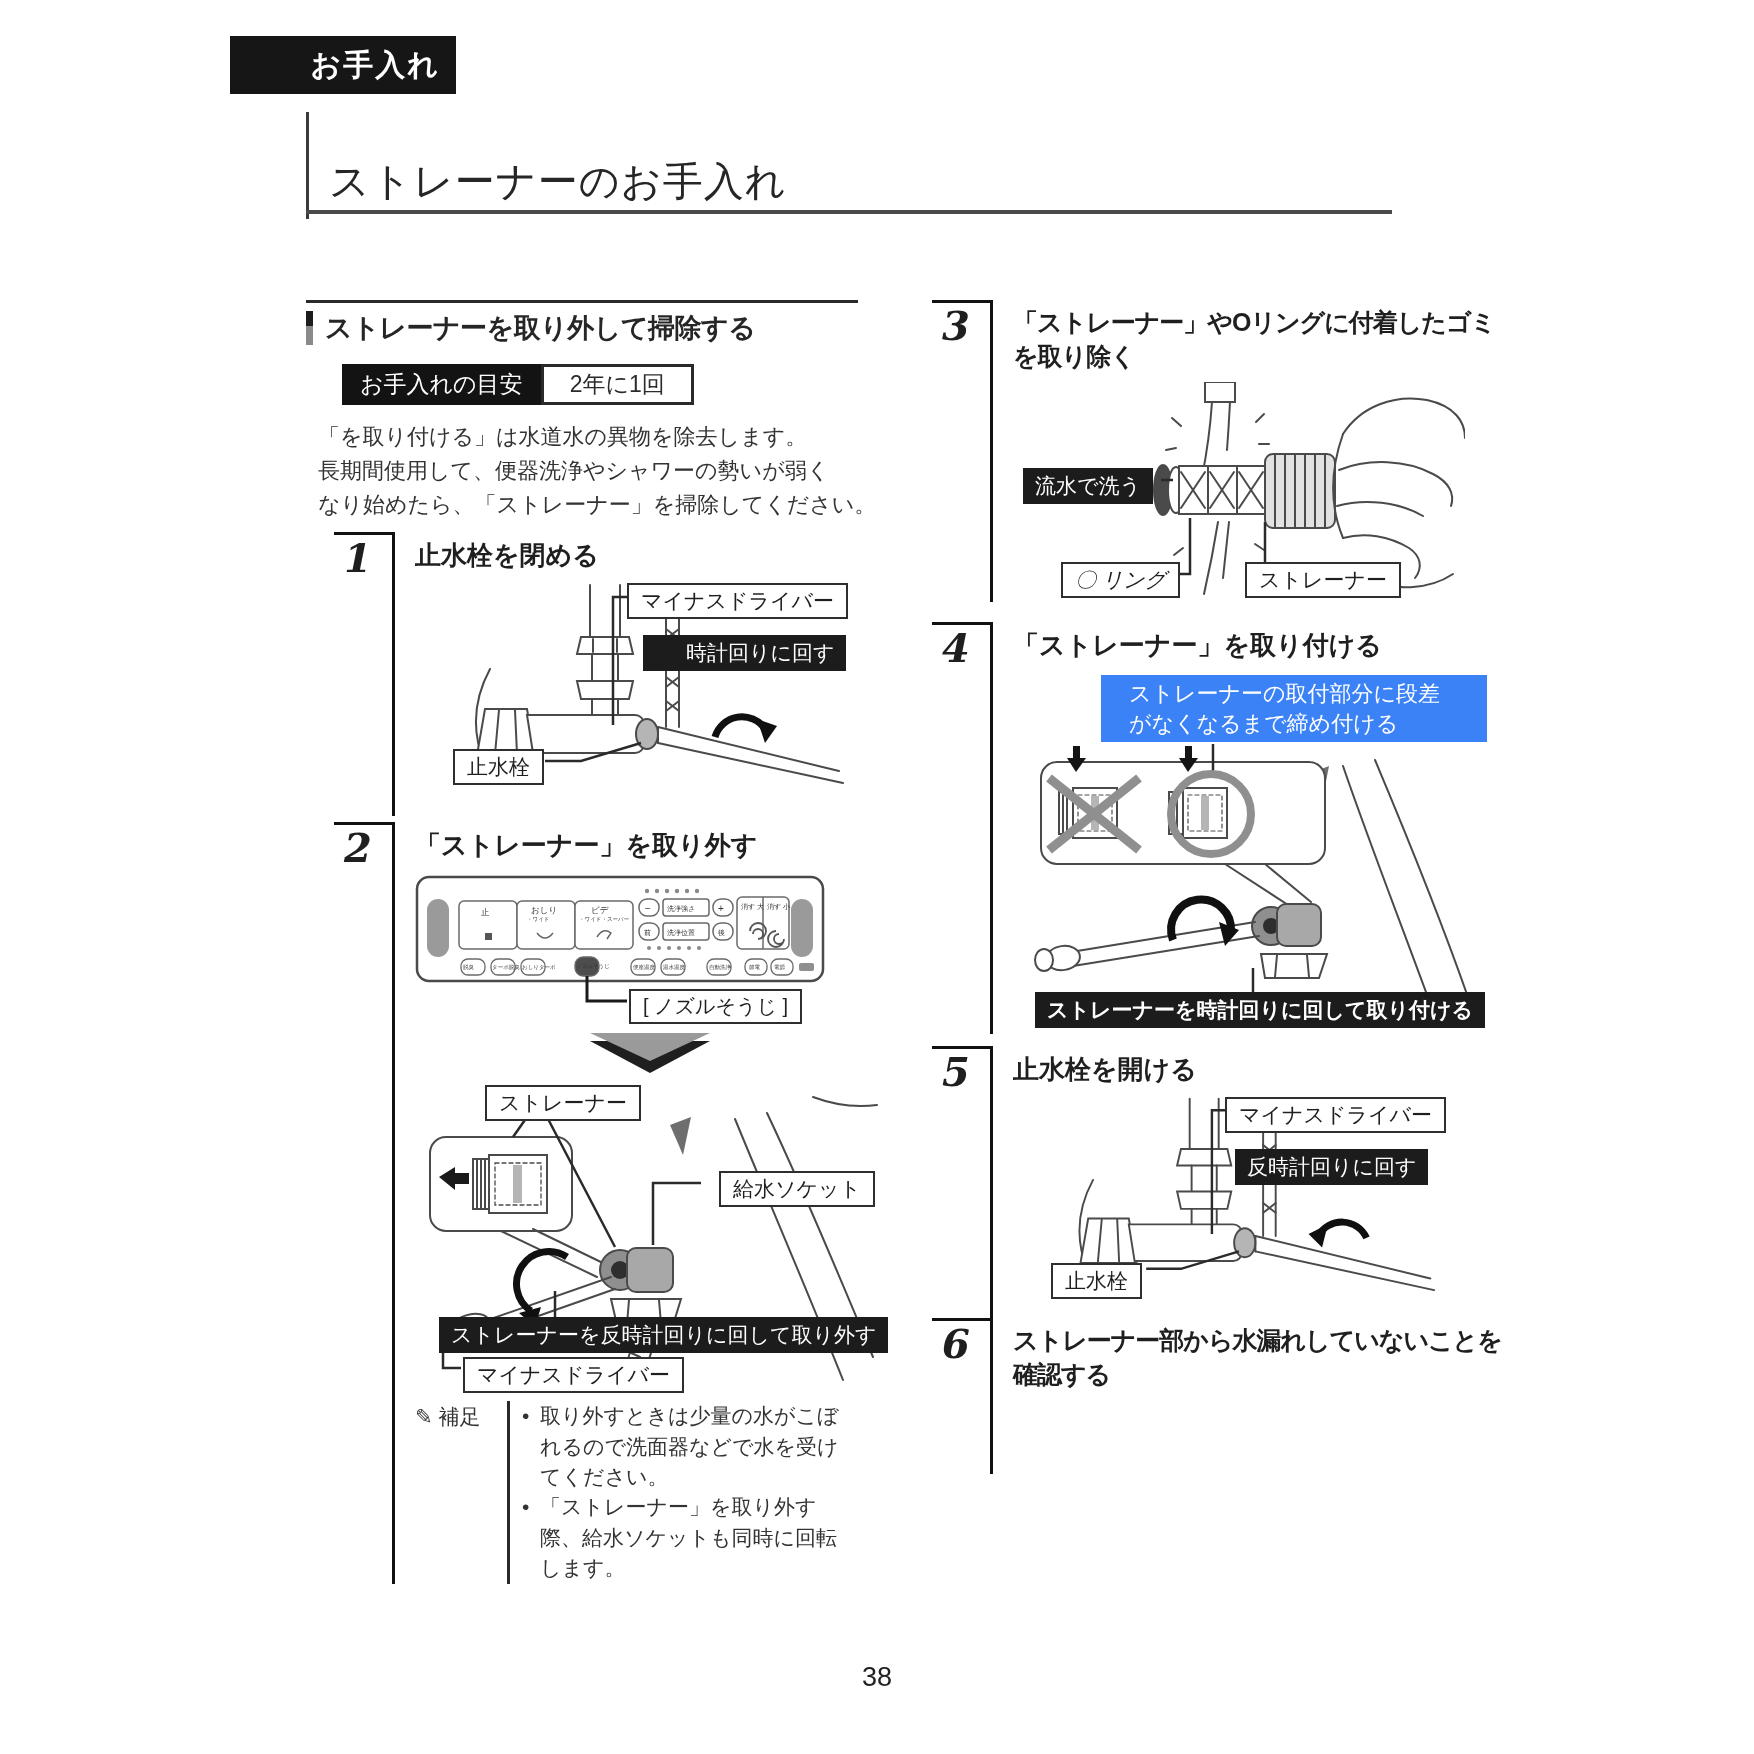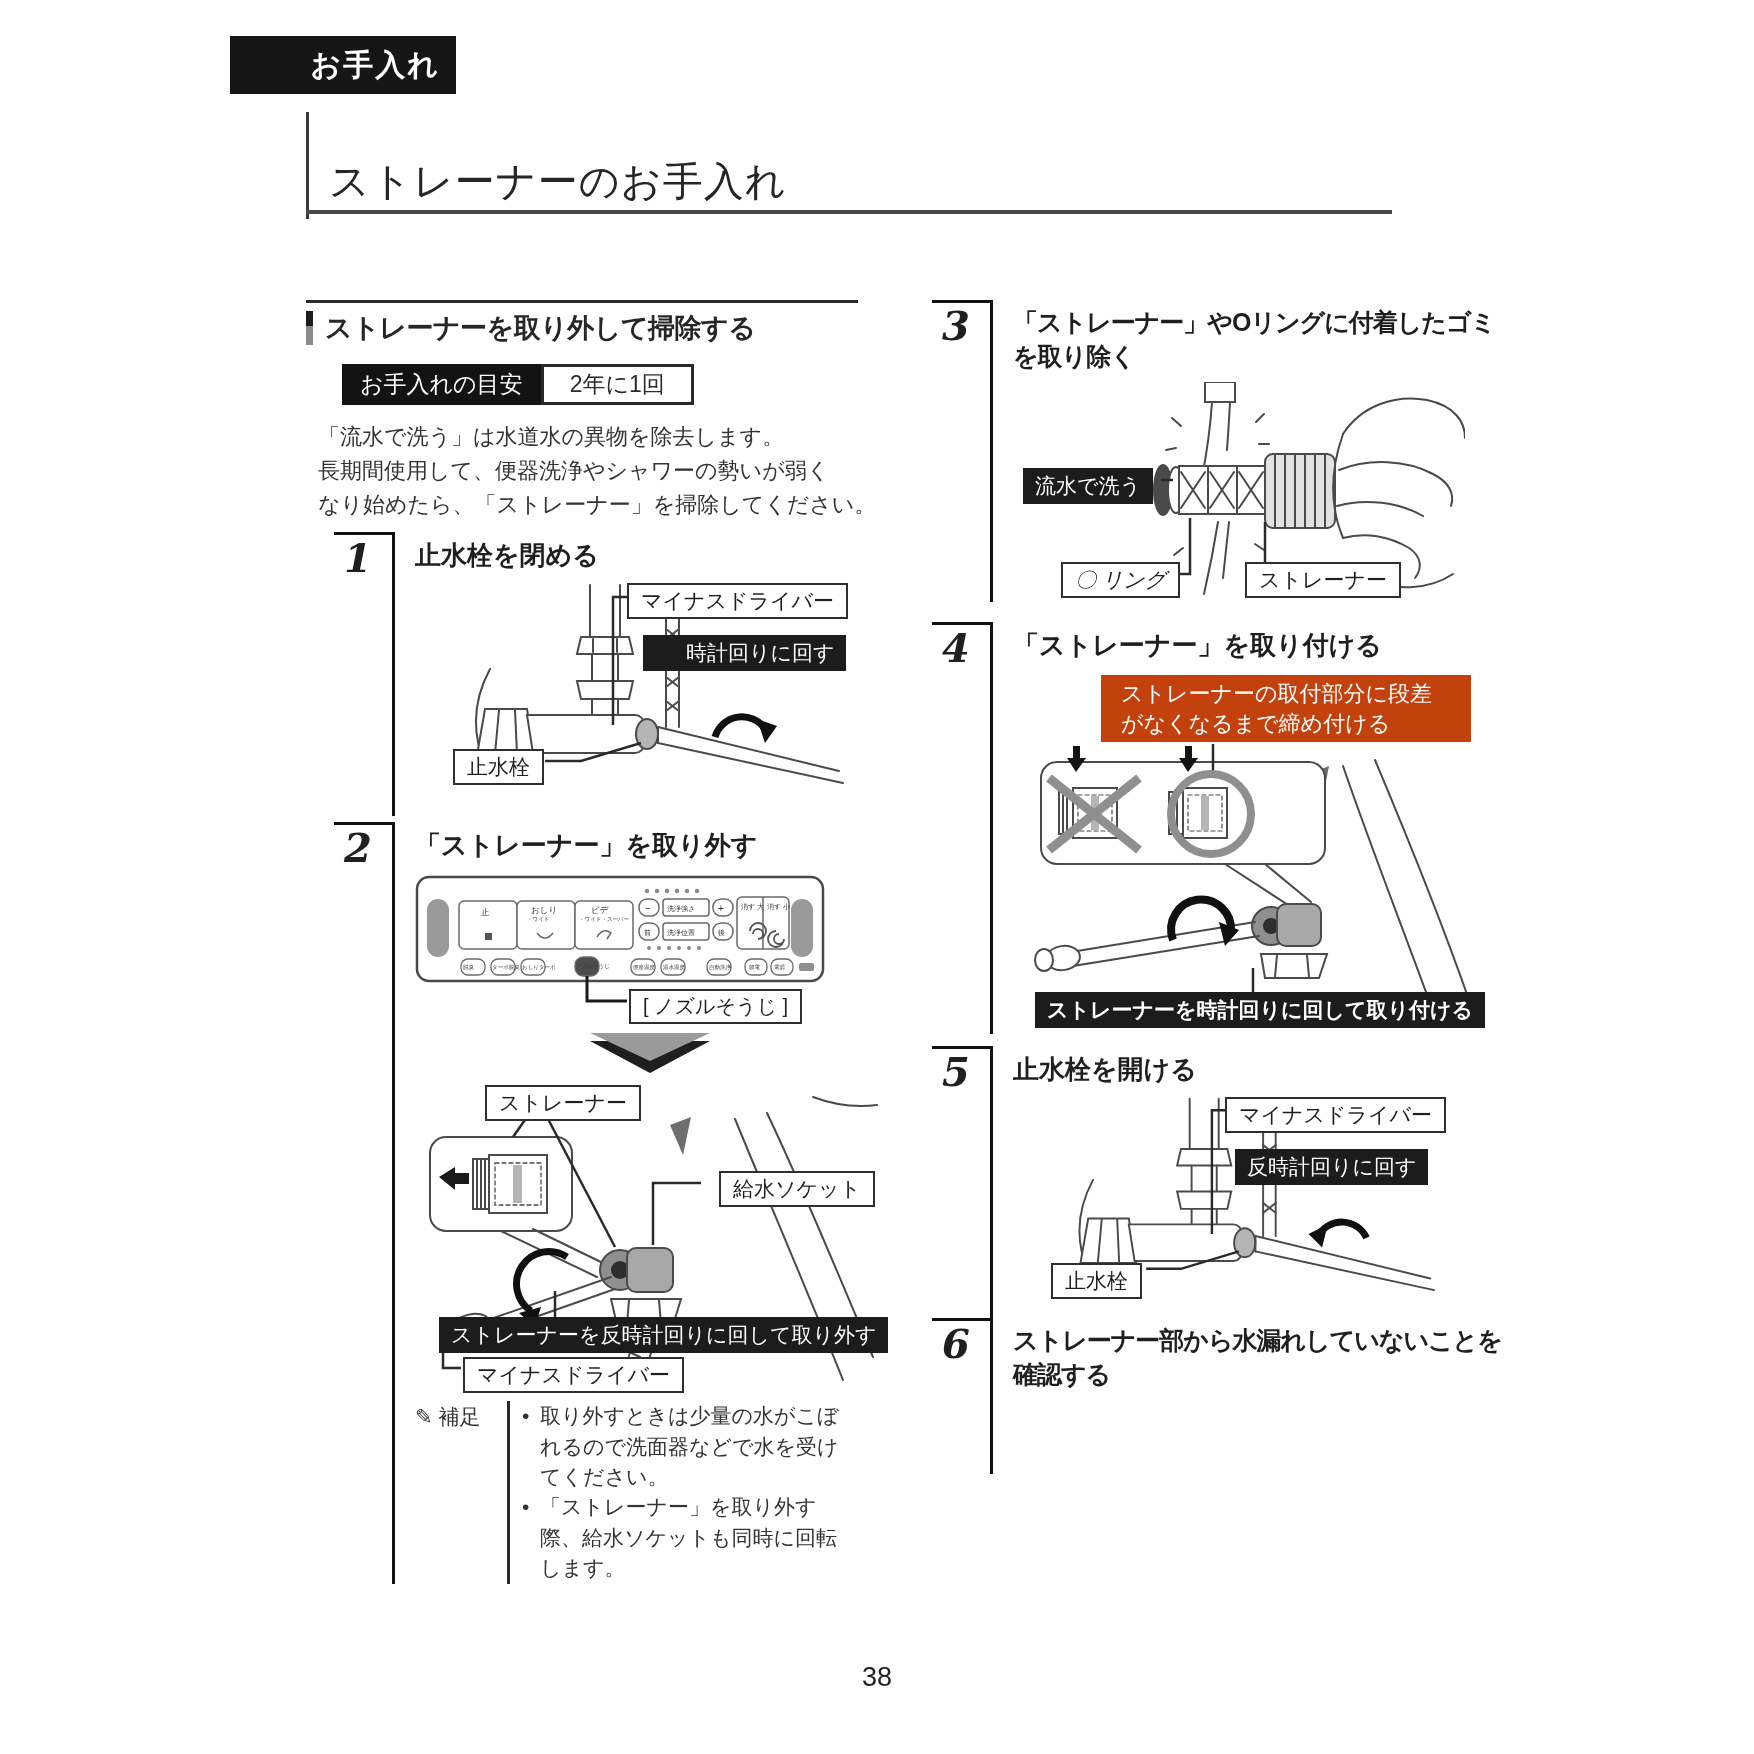--- a/index.html
+++ b/index.html
@@ -34,22 +34,22 @@
         font-style:italic;font-weight:bold;font-size:40px;color:#1f1f1f;padding:0 0 0 10px;box-sizing:border-box;line-height:1.15;}
   .sbody{border-left:3px solid #111;padding:6px 0 0 20px;flex:1;}
   .stitle{font-size:26px;font-weight:bold;color:#1f1f1f;line-height:1.35;}
   .stitle.long span{display:block;white-space:nowrap;letter-spacing:-1px;font-size:25px;}
   
   .illus{position:relative;}
   .lblbox{position:absolute;border:2.5px solid #2e2e2e;background:#fff;font-size:21px;
           padding:2px 12px;white-space:nowrap;color:#1f1f1f;z-index:2;}
   .lblblack{position:absolute;background:#1c1c1c;color:#fff;font-size:21px;
           padding:4px 12px;white-space:nowrap;z-index:2;}
-  .lbl-flow-black{background:#c2410c;color:#fff;font-size:22px;line-height:1.35;
-          padding:4px 20px;display:inline-block;z-index:2;}
+  .lbl-flow-black{background:#3b82f6;color:#fff;font-size:22px;line-height:1.35;
+          padding:4px 28px;display:inline-block;z-index:2;}
   svg{display:block;}
   svg text{font-family:"Liberation Sans","DejaVu Sans",sans-serif;fill:#333;}
   .t8{font-size:8.5px;} .t7{font-size:7px;} .t5{font-size:5.5px;} .t10{font-size:10px;}
   
   .note{display:flex;margin-top:14px;font-size:21px;color:#333;}
   .nhead{flex:none;width:92px;padding-top:2px;}
   .nbody{border-left:3px solid #2a2a2a;padding-left:12px;width:336px;line-height:1.45;}
   .nitem{display:flex;}
   .nitem .bu{flex:none;width:18px;}
   .chev{margin:6px auto 4px auto;}
@@ -72,21 +72,21 @@
       <div class="accent"></div>
       <h2>ストレーナーを取り外して掃除する</h2>
     </div>
 
     <div class="badges">
       <div class="badge-label">お手入れの目安</div>
       <div class="badge-value">2年に1回</div>
     </div>
 
     <div class="intro">
-      <span>「流水で洗う」は水道水の異物を除去します。</span>
+      <span>「を取り付ける」は水道水の異物を除去します。</span>
       <span>長期間使用して、便器洗浄やシャワーの勢いが弱く</span>
       <span>なり始めたら、「ストレーナー」を掃除してください。</span>
     </div>
 
     <div class="step" style="left:28px;top:232px;width:528px;">
       <div class="snum">1</div>
       <div class="sbody" style="min-height:278px;">
         <div class="stitle">止水栓を閉める</div>
         <div class="illus" style="width:450px;height:238px;margin-top:4px;">
           <div class="lblbox" style="left:212px;top:6px;">マイナスドライバー</div>

